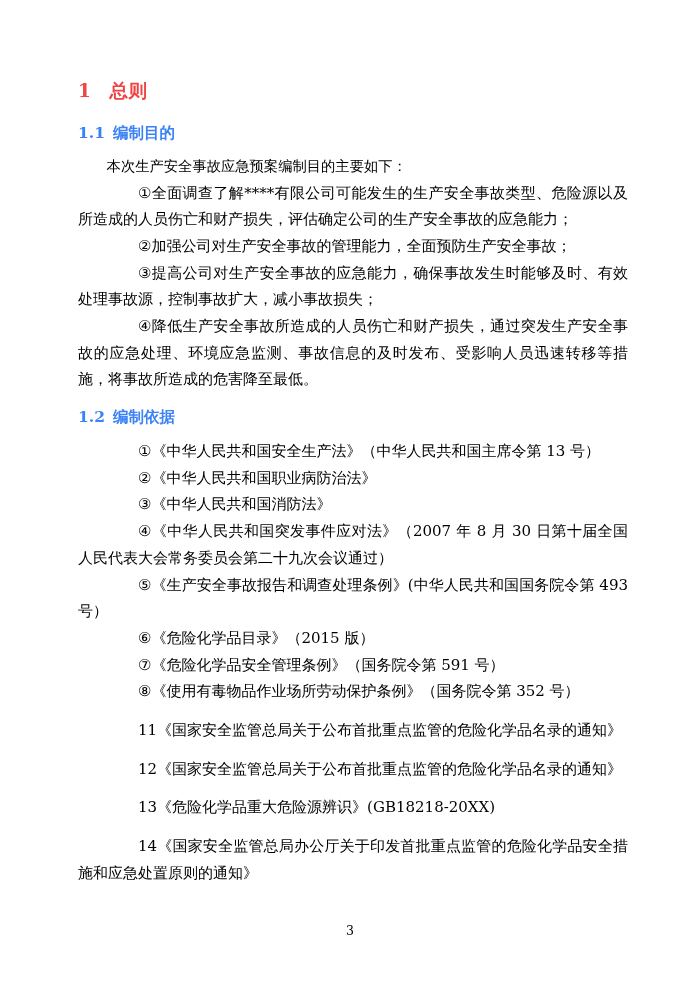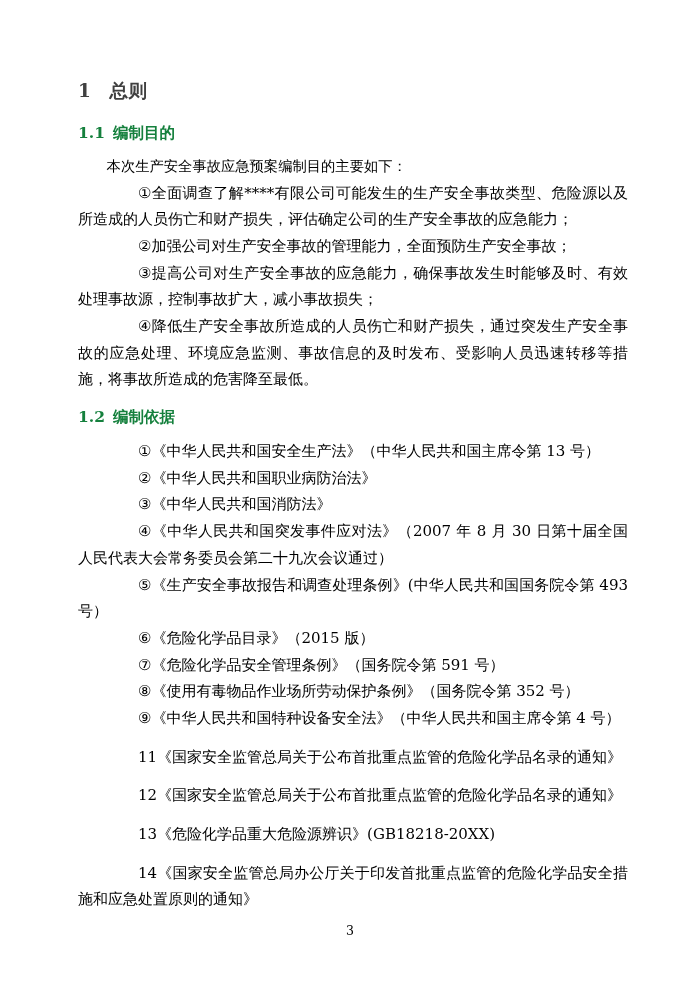--- a/index.html
+++ b/index.html
@@ -22,30 +22,30 @@
     width: 700px;
     height: 990px;
     box-sizing: border-box;
     padding: 78px 72px 40px 78px;
   }
   .h1 {
     font-size: 18.5px;
     font-weight: bold;
     margin: 0 0 20px 0;
     letter-spacing: 0.5px;
-    color: #404040;
+    color: #ef4444;
   }
   .h1 .num {
     margin-right: 18px;
   }
   .h2 {
     font-size: 15.5px;
     font-weight: bold;
     margin: 14px 0 10px 0;
-    color: #15803d;
+    color: #3b82f6;
   }
   .h2 .num {
     margin-right: 8px;
   }
   .para {
     font-size: 14.3px;
     line-height: 1.72;
     margin: 7px 0 1px 0;
     text-align: justify;
     text-justify: inter-ideograph;
@@ -103,20 +103,19 @@
   </h2>
 
   <p class="listline"><span class="marker">①</span><span>《中华人民共和国安全生产法》（中华人民共和国主席令第 13 号）</span></p>
   <p class="listline"><span class="marker">②</span><span>《中华人民共和国职业病防治法》</span></p>
   <p class="listline"><span class="marker">③</span><span>《中华人民共和国消防法》</span></p>
   <p class="listline"><span class="marker">④</span><span>《中华人民共和国突发事件应对法》（2007 年 8 月 30 日第十届全国人民代表大会常务委员会第二十九次会议通过）</span></p>
   <p class="listline"><span class="marker">⑤</span><span>《生产安全事故报告和调查处理条例》(中华人民共和国国务院令第 493 号）</span></p>
   <p class="listline"><span class="marker">⑥</span><span>《危险化学品目录》（2015 版）</span></p>
   <p class="listline"><span class="marker">⑦</span><span>《危险化学品安全管理条例》（国务院令第 591 号）</span></p>
   <p class="listline"><span class="marker">⑧</span><span>《使用有毒物品作业场所劳动保护条例》（国务院令第 352 号）</span></p>
-  <p class="listline"><span class="marker">⑨</span><span>《中华人民共和国特种设备安全法》（中华人民共和国主席令第 4 号）</span></p>
   <p class="listline"><span class="marker wide">11</span><span>《国家安全监管总局关于公布首批重点监管的危险化学品名录的通知》</span></p>
   <p class="listline"><span class="marker wide">12</span><span>《国家安全监管总局关于公布首批重点监管的危险化学品名录的通知》</span></p>
   <p class="listline"><span class="marker wide">13</span><span>《危险化学品重大危险源辨识》(GB18218-20XX)</span></p>
   <p class="listline"><span class="marker wide">14</span><span>《国家安全监管总局办公厅关于印发首批重点监管的危险化学品安全措施和应急处置原则的通知》</span></p>
 
   <div class="pagenum">3</div>
 </div>
 
 </body></html>

